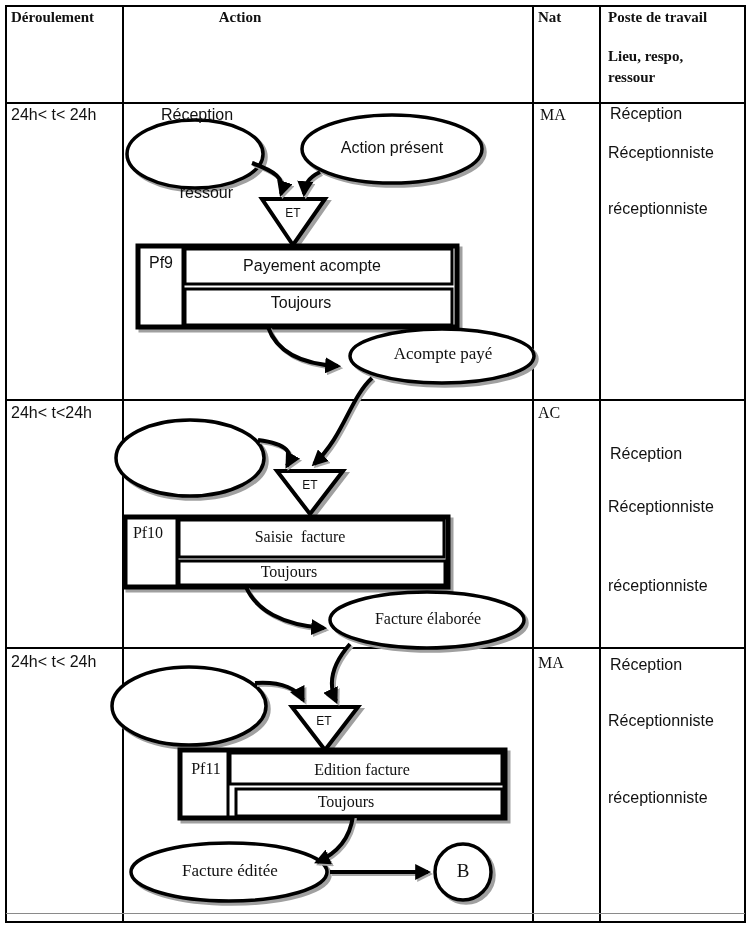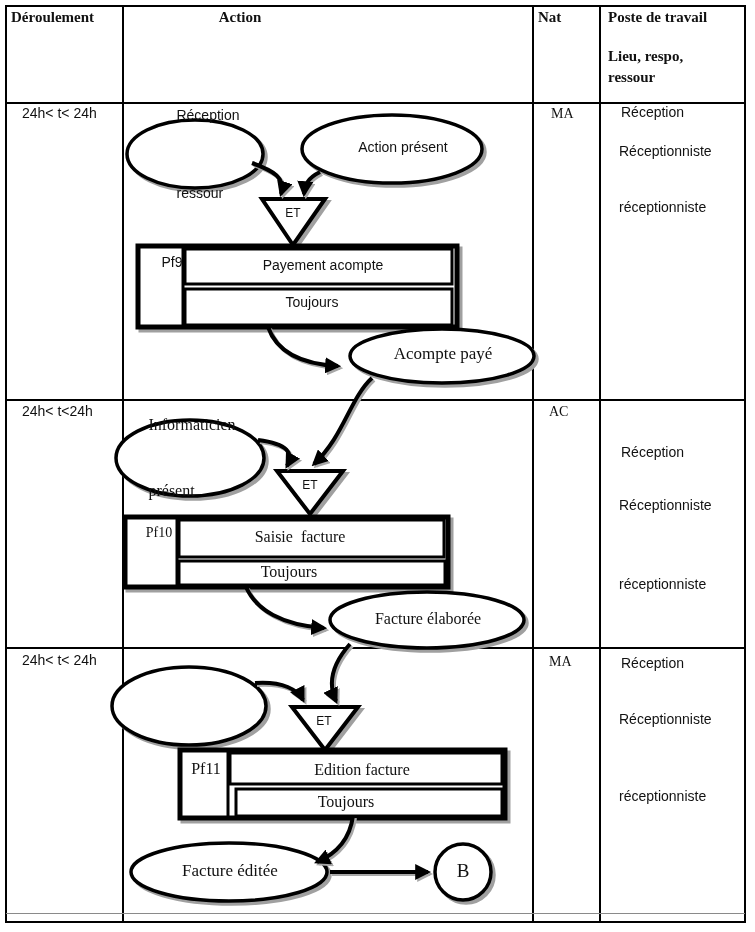--- a/index.html
+++ b/index.html
@@ -9,25 +9,25 @@
   }
   
   .gl { position:absolute; background:#000; }
   .outerb {
     position:absolute; left:5px; top:5px; width:741px; height:918px;
     border:2px solid #000; box-sizing:border-box; background:transparent;
   }
   .thin { position:absolute; background:#8a8a8a; }
   
   .lbl { position:absolute; white-space:pre; line-height:1.25; }
-  .c   { transform:translate(-50%,-50%); text-align:left; }
+  .c   { transform:translate(-50%,-50%); text-align:right; }
   .serif { font-family:"Liberation Serif", serif; }
   .sans  { font-family:"Liberation Sans", sans-serif; }
   .hdr { font-family:"Liberation Serif", serif; font-weight:bold; font-size:15px; }
-  .f15 { font-size:14px;margin-left:11px; } .f16 { font-size:16px; } .f17 { font-size:17px; }
+  .f15 { font-size:16px; } .f16 { font-size:16px; } .f17 { font-size:17px; }
   .f12 { font-size:12px; } .f19 { font-size:19px; }
   svg.diagram { position:absolute; left:0; top:0; }
   .sh   { filter:drop-shadow(3px 3px 0 #a0a0a0); }
   .shA  { filter:drop-shadow(2px 2px 0 #a8a8a8); }
   .shape { fill:#ffffff; stroke:#000; }
   .arrow { fill:none; stroke:#000; stroke-width:4; }
 </style>
 </head>
 <body>
 
@@ -110,24 +110,20 @@
   <div class="lbl sans f15 c" style="left:312px;top:266px">Payement acompte</div>
   <div class="lbl sans f15 c" style="left:301px;top:303px">Toujours</div>
   <div class="lbl serif f17 c" style="left:443px;top:354px">Acompte payé</div>
 
   <div class="lbl sans f15" style="left:11px;top:403px">24h&lt; t&lt;24h</div>
   <div class="lbl serif f15" style="left:538px;top:403px">AC</div>
   <div class="lbl sans f15" style="left:610px;top:444px">Réception</div>
   <div class="lbl sans f15" style="left:608px;top:497px">Réceptionniste</div>
   <div class="lbl sans f15" style="left:608px;top:576px">réceptionniste</div>
 
-  <div class="lbl serif f16 c" style="left:192px;top:458px;line-height:22px">
-    <div>Informaticien</div>
-    <div>présent</div>
-  </div>
   <div class="lbl sans f12 c" style="left:310px;top:485px">ET</div>
   <div class="lbl serif f15 c" style="left:148px;top:533px">Pf10</div>
   <div class="lbl serif f16 c" style="left:300px;top:537px">Saisie  facture</div>
   <div class="lbl serif f16 c" style="left:289px;top:572px">Toujours</div>
   <div class="lbl serif f16 c" style="left:428px;top:619px">Facture élaborée</div>
 
   <div class="lbl sans f15" style="left:11px;top:652px">24h&lt; t&lt; 24h</div>
   <div class="lbl serif f15" style="left:538px;top:653px">MA</div>
   <div class="lbl sans f15" style="left:610px;top:655px">Réception</div>
   <div class="lbl sans f15" style="left:608px;top:711px">Réceptionniste</div>

